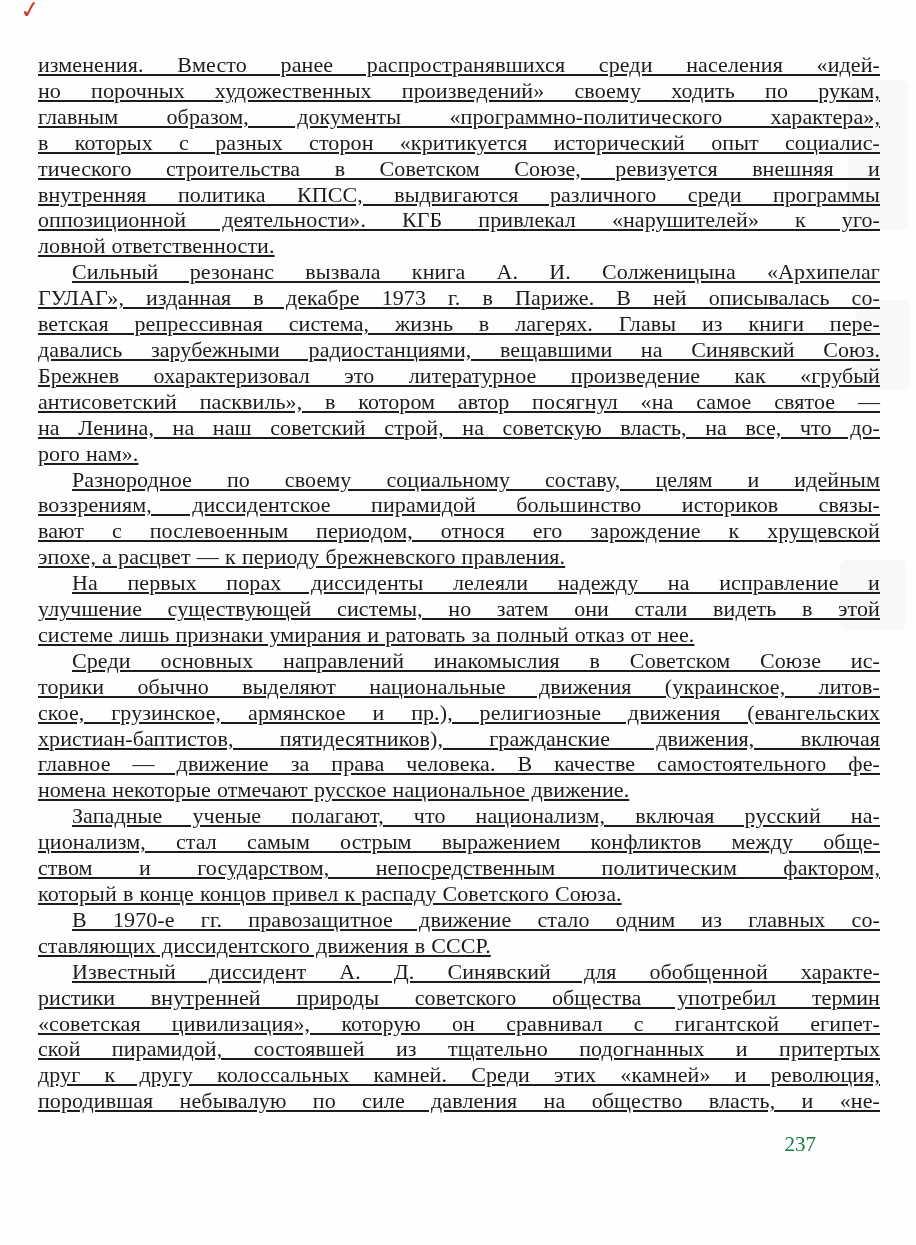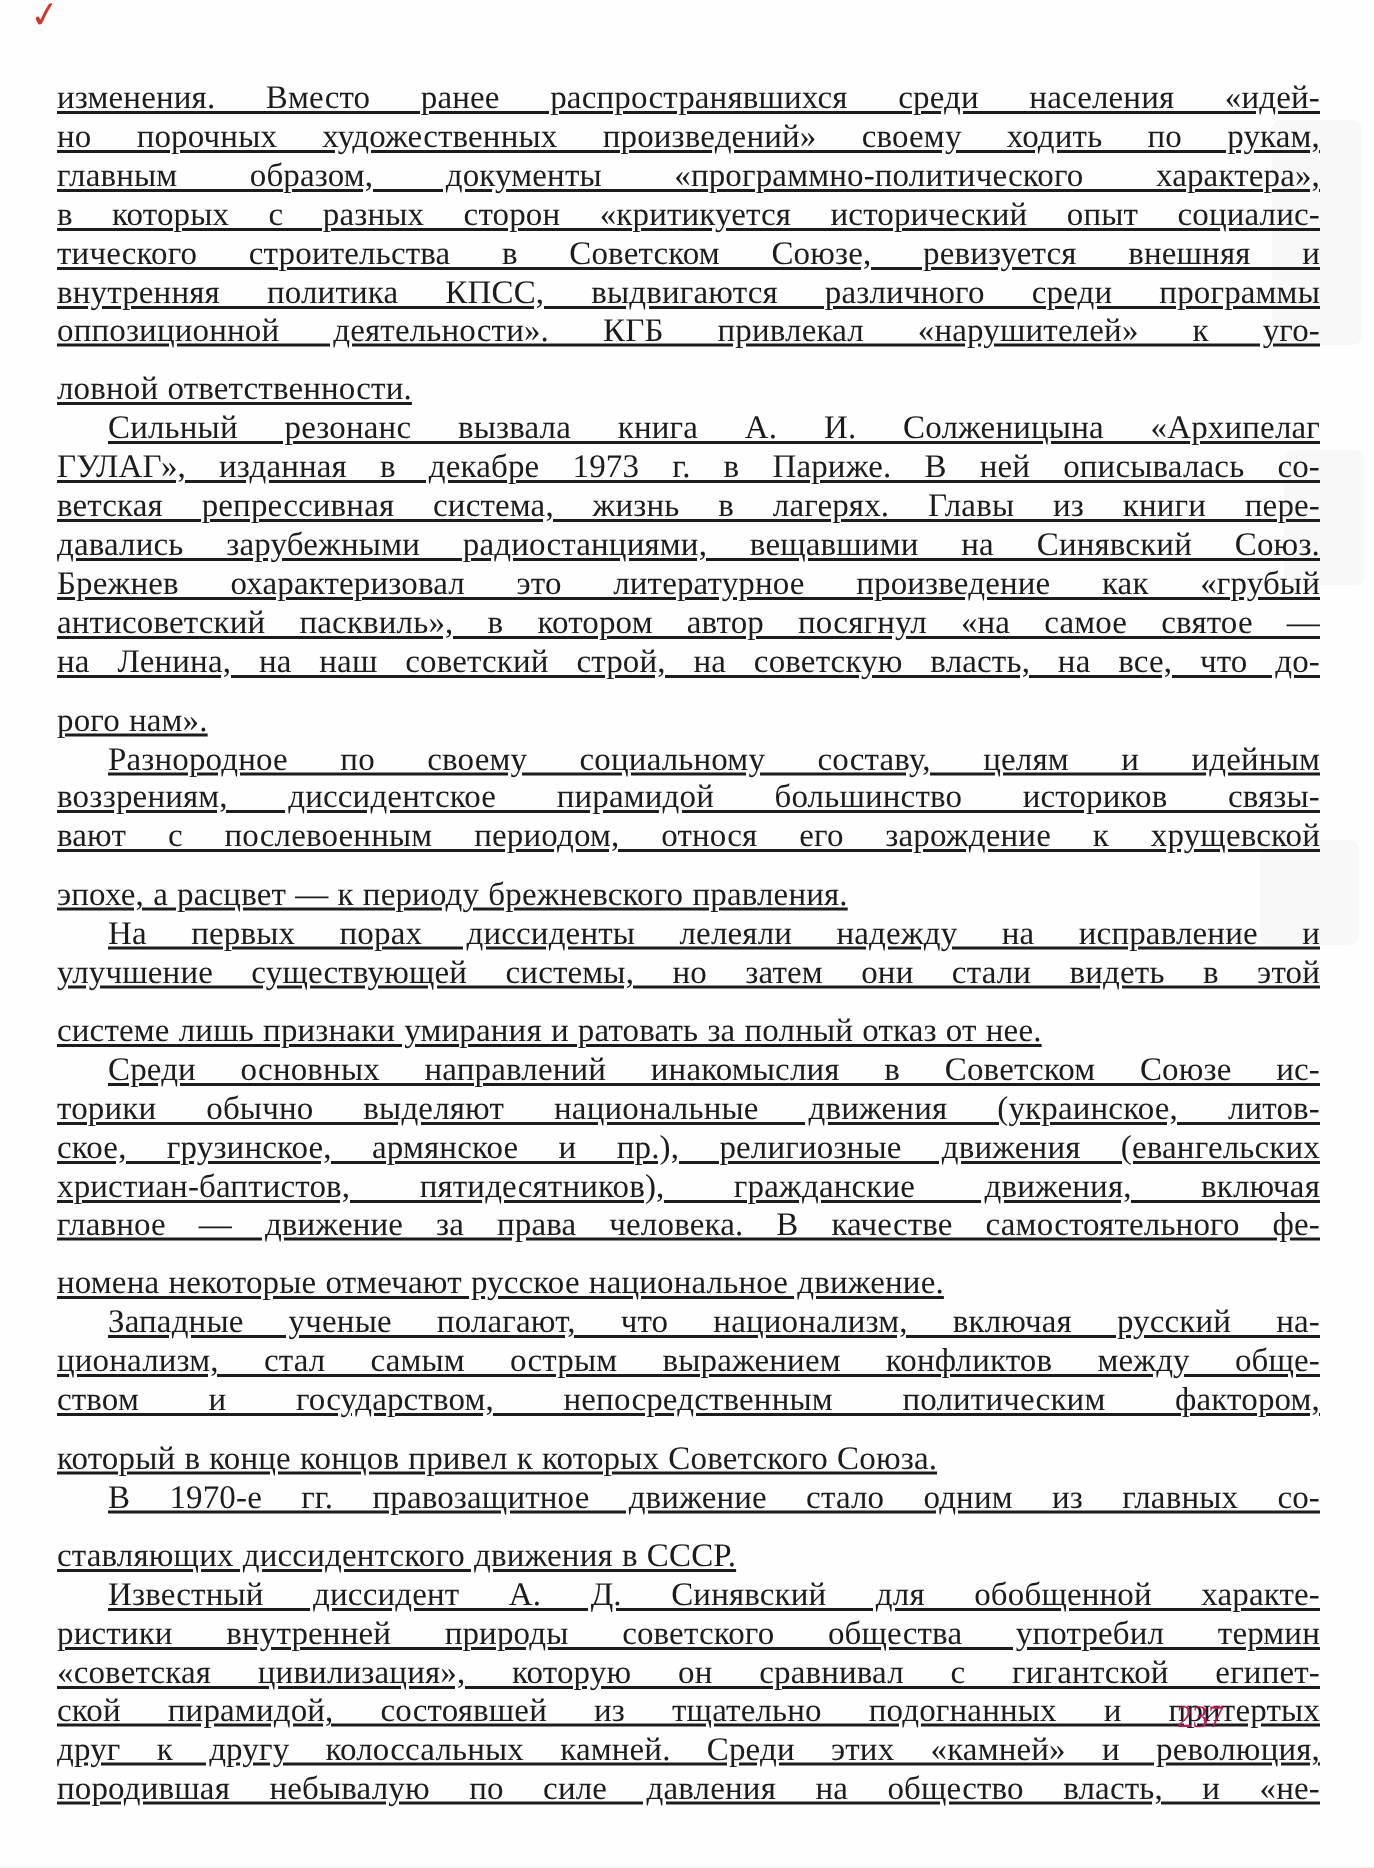--- a/index.html
+++ b/index.html
@@ -55,30 +55,29 @@
     text-align: justify;
     text-align-last: justify;
     letter-spacing: 0.1px;
     word-spacing: 0.5px;
   }
   .line.indent {
     text-indent: 34px;
   }
   .line.end {
     text-align-last: left;
-    margin-top: 13px;
   }
   .page-number {
     position: absolute;
     left: 776px;
     top: 1132px;
     width: 40px;
     font-size: 21px;
     text-align: right;
-    color: #be185d;
+    color: #15803d;
   }
 </style>
 </head>
 <body>
 
 <div class="page">
 
   <div class="artifact a1"></div>
   <div class="artifact a2"></div>
   <div class="artifact a3"></div>
@@ -122,21 +121,21 @@
         <div class="line">торики обычно выделяют национальные движения (украинское, литов-</div>
         <div class="line">ское, грузинское, армянское и пр.), религиозные движения (евангельских</div>
         <div class="line">христиан-баптистов, пятидесятников), гражданские движения, включая</div>
         <div class="line">главное — движение за права человека. В качестве самостоятельного фе-</div>
         <div class="line end">номена некоторые отмечают русское национальное движение.</div>
       </div>
       <div class="paragraph">
         <div class="line indent">Западные ученые полагают, что национализм, включая русский на-</div>
         <div class="line">ционализм, стал самым острым выражением конфликтов между обще-</div>
         <div class="line">ством и государством, непосредственным политическим фактором,</div>
-        <div class="line end">который в конце концов привел к которых Советского Союза.</div>
+        <div class="line end">который в конце концов привел к распаду Советского Союза.</div>
       </div>
       <div class="paragraph">
         <div class="line indent">В 1970-е гг. правозащитное движение стало одним из главных со-</div>
         <div class="line end">ставляющих диссидентского движения в СССР.</div>
       </div>
       <div class="paragraph">
         <div class="line indent">Известный диссидент А. Д. Синявский для обобщенной характе-</div>
         <div class="line">ристики внутренней природы советского общества употребил термин</div>
         <div class="line">«советская цивилизация», которую он сравнивал с гигантской египет-</div>
         <div class="line">ской пирамидой, состоявшей из тщательно подогнанных и притертых</div>

